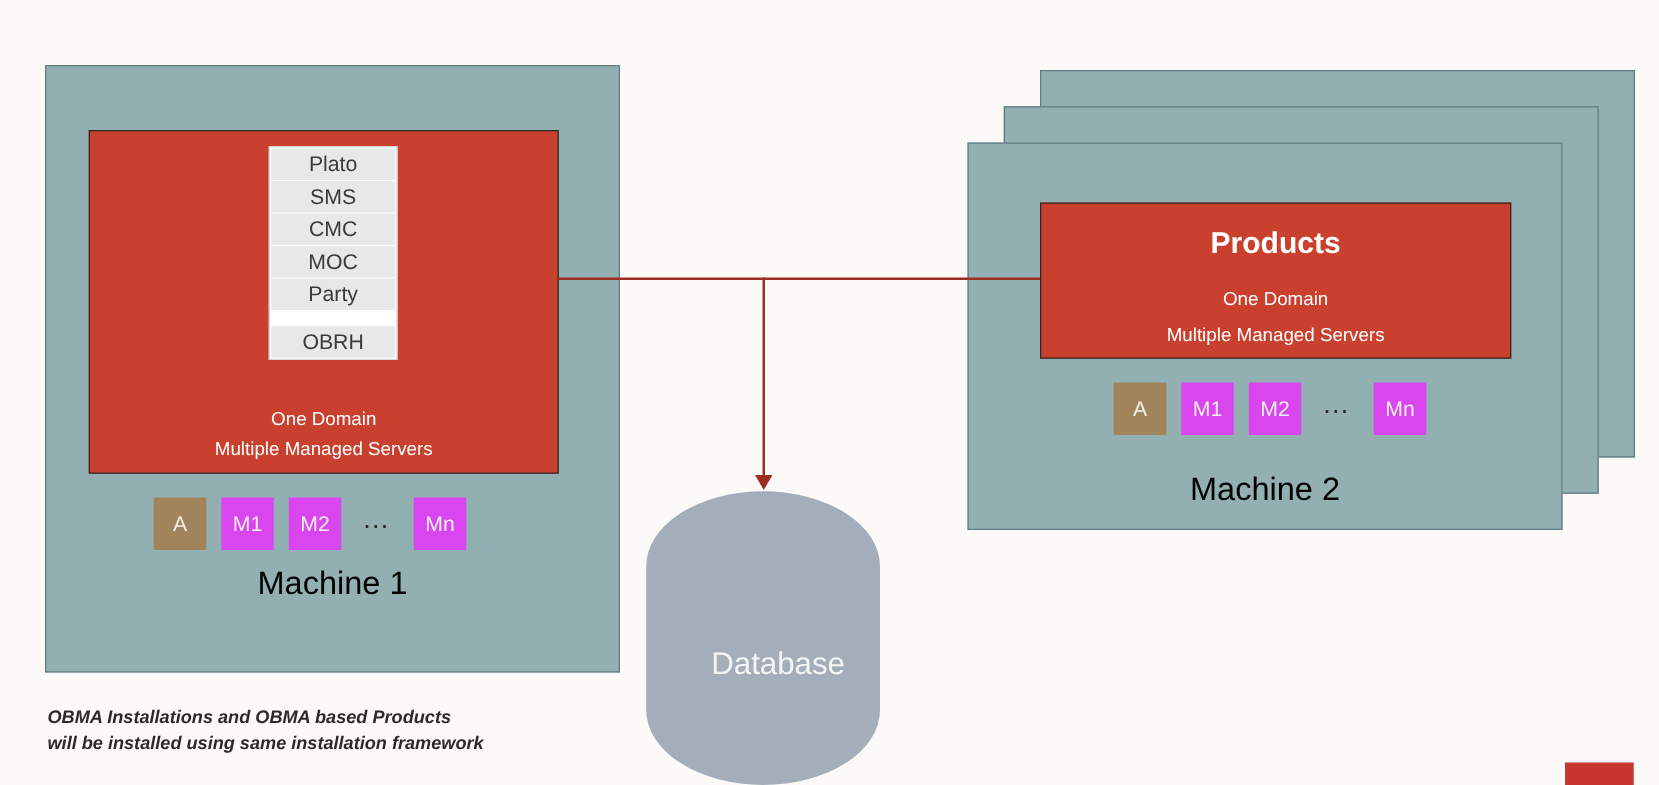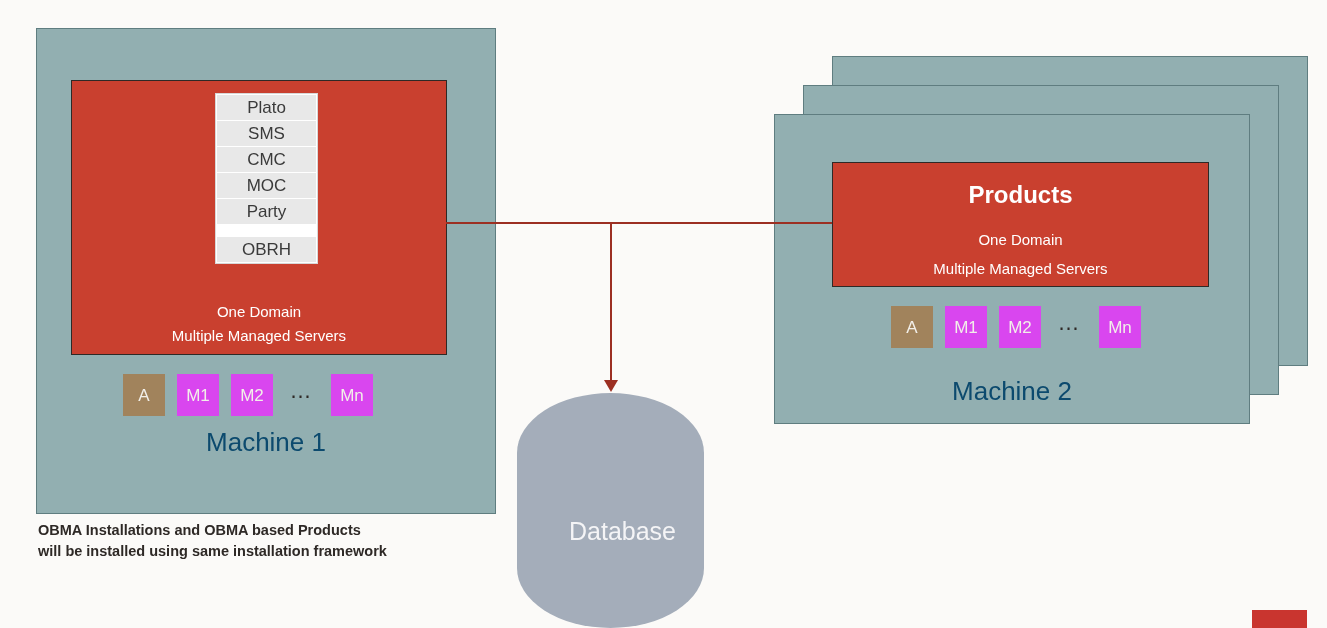--- a/index.html
+++ b/index.html
@@ -99,21 +99,21 @@
     font-size: 22px;
     letter-spacing: 3px;
     width: 34px;
     text-align: center;
     line-height: 1;
     padding-bottom: 8px;
   }
 
   
   .machine-label {
-    color: #0c4a6e;
+    color: #000000;
     font-size: 26px;
     font-weight: normal;
     text-align: center;
     white-space: nowrap;
   }
 
   
   .db-body {
     background: #a4adba;
     border-radius: 50% / 60px 60px 60px 60px;
@@ -169,21 +169,21 @@
       <div class="chip chip-admin">A</div>
       <div class="chip chip-managed">M1</div>
       <div class="chip chip-managed">M2</div>
       <div class="chip-ellipsis">…</div>
       <div class="chip chip-managed">Mn</div>
     </div>
 
     <div class="abs machine-label" style="left:0; top:261px; width:100%;">Machine 2</div>
   </div>
 
-  <div class="abs machine-panel" style="left:36px; top:28px; width:460px; height:486px;">
+  <div class="abs machine-panel" style="left:36px; top:52px; width:460px; height:486px;">
 
     <div class="abs red-box" style="left:34px; top:51px; width:376px; height:275px;">
 
       <div class="abs stack" style="left:143px; top:12px; width:103px;">
         <div class="stack-cell">Plato</div>
         <div class="stack-cell">SMS</div>
         <div class="stack-cell">CMC</div>
         <div class="stack-cell">MOC</div>
         <div class="stack-cell">Party</div>
         <div class="stack-cell">OBRH</div>
@@ -207,20 +207,20 @@
   <div class="abs conn-line" style="left:446px; top:222px; width:386px; height:2px;"></div>
 
   <div class="abs conn-line" style="left:610px; top:222px; width:2px; height:160px;"></div>
   <div class="abs conn-arrow" style="left:604px; top:380px;"></div>
 
   <div class="abs" style="left:517px; top:393px; width:187px; height:235px;">
     <div class="abs db-body" style="left:0; top:0; width:187px; height:235px;"></div>
     <div class="db-label" style="top:124px;">Database</div>
   </div>
 
-  <div class="abs" style="left:38px; top:520px; width:600px;">
+  <div class="abs" style="left:38px; top:564px; width:600px;font-style:italic;">
     <div class="footnote">OBMA Installations and OBMA based Products</div>
     <div class="footnote">will be installed using same installation framework</div>
   </div>
 
   <div class="abs corner-marker" style="left:1252px; top:610px; width:55px; height:18px;"></div>
 
 </div>
 
 </body></html>

